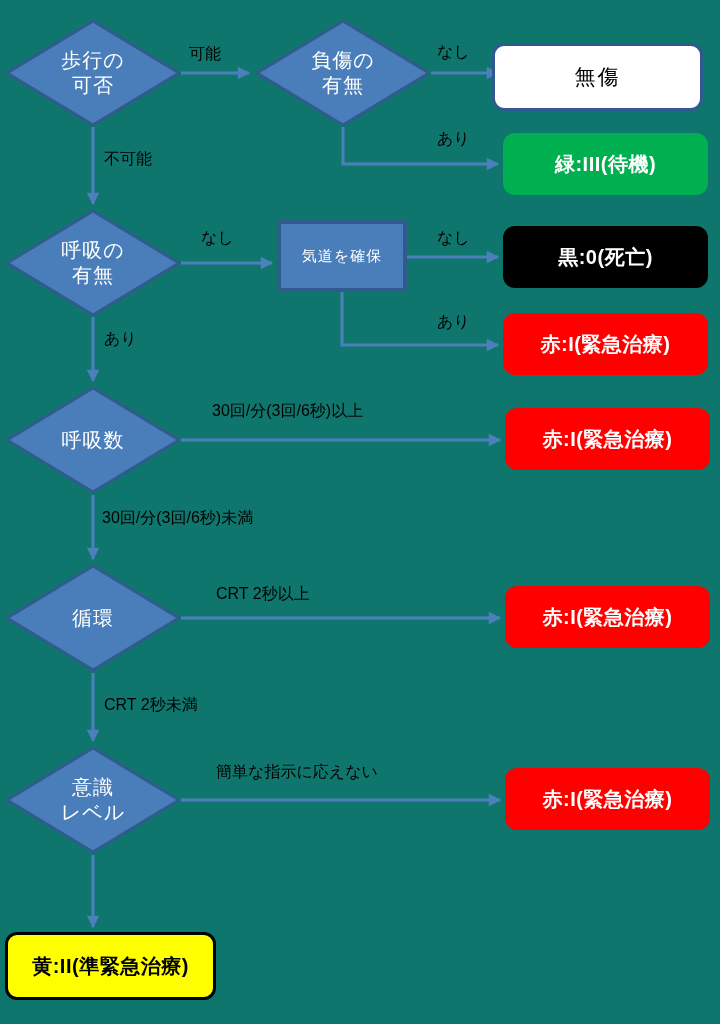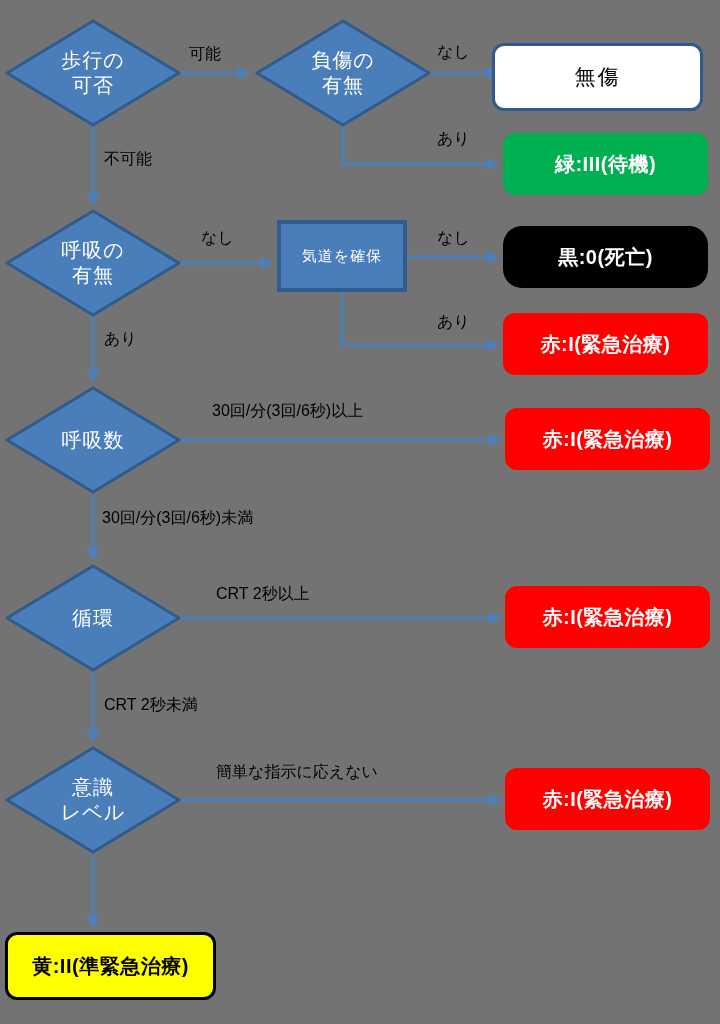--- a/index.html
+++ b/index.html
@@ -1,17 +1,17 @@
 <!DOCTYPE html>
 <html><head>
 <meta charset="utf-8">
 <style>
   html,body{margin:0;padding:0;background:#fff;}
   .canvas{
-    position:relative;width:720px;height:1024px;background:#737373;
+    position:relative;width:720px;height:1024px;background:#0f766e;
     font-family:"Liberation Sans", sans-serif;color:#000;overflow:hidden;
   }
   svg.edges{position:absolute;left:0;top:0;}
   .diamond{position:absolute;width:176px;height:108px;}
   .diamond svg{position:absolute;left:0;top:0;}
   .dlabel{
     position:absolute;inset:0;display:flex;align-items:center;justify-content:center;
     color:#fff;font-size:20px;line-height:1.25;text-align:center;white-space:pre-line;
     letter-spacing:1px;
   }
@@ -21,21 +21,21 @@
     display:flex;align-items:center;justify-content:center;
     color:#fff;font-size:15px;letter-spacing:1px;
   }
   .terminal{
     position:absolute;width:205px;height:62px;border-radius:12px;
     display:flex;align-items:center;justify-content:center;
     font-size:20px;font-weight:bold;letter-spacing:0.5px;
   }
   .t-white{left:492px;top:43px;background:#ffffff;border:3px solid #2E5A8F;color:#000;font-weight:normal;font-size:21px;letter-spacing:2px;}
   .t-green{left:503px;top:133px;background:#00B050;color:#fff;}
-  .t-black{left:503px;top:226px;background:#000000;color:#fff;border-radius:19px;}
+  .t-black{left:503px;top:226px;background:#000000;color:#fff;}
   .t-red1{left:503px;top:313px;background:#FF0000;color:#fff;}
   .t-red2{left:505px;top:408px;background:#FF0000;color:#fff;}
   .t-red3{left:505px;top:586px;background:#FF0000;color:#fff;}
   .t-red4{left:505px;top:768px;background:#FF0000;color:#fff;}
   .t-yellow{left:5px;top:932px;background:#FFFF00;border:3px solid #000;color:#000;}
   .edge-label{
     position:absolute;font-size:16px;font-weight:normal;color:#000;white-space:nowrap;
   }
 </style>
 </head>

